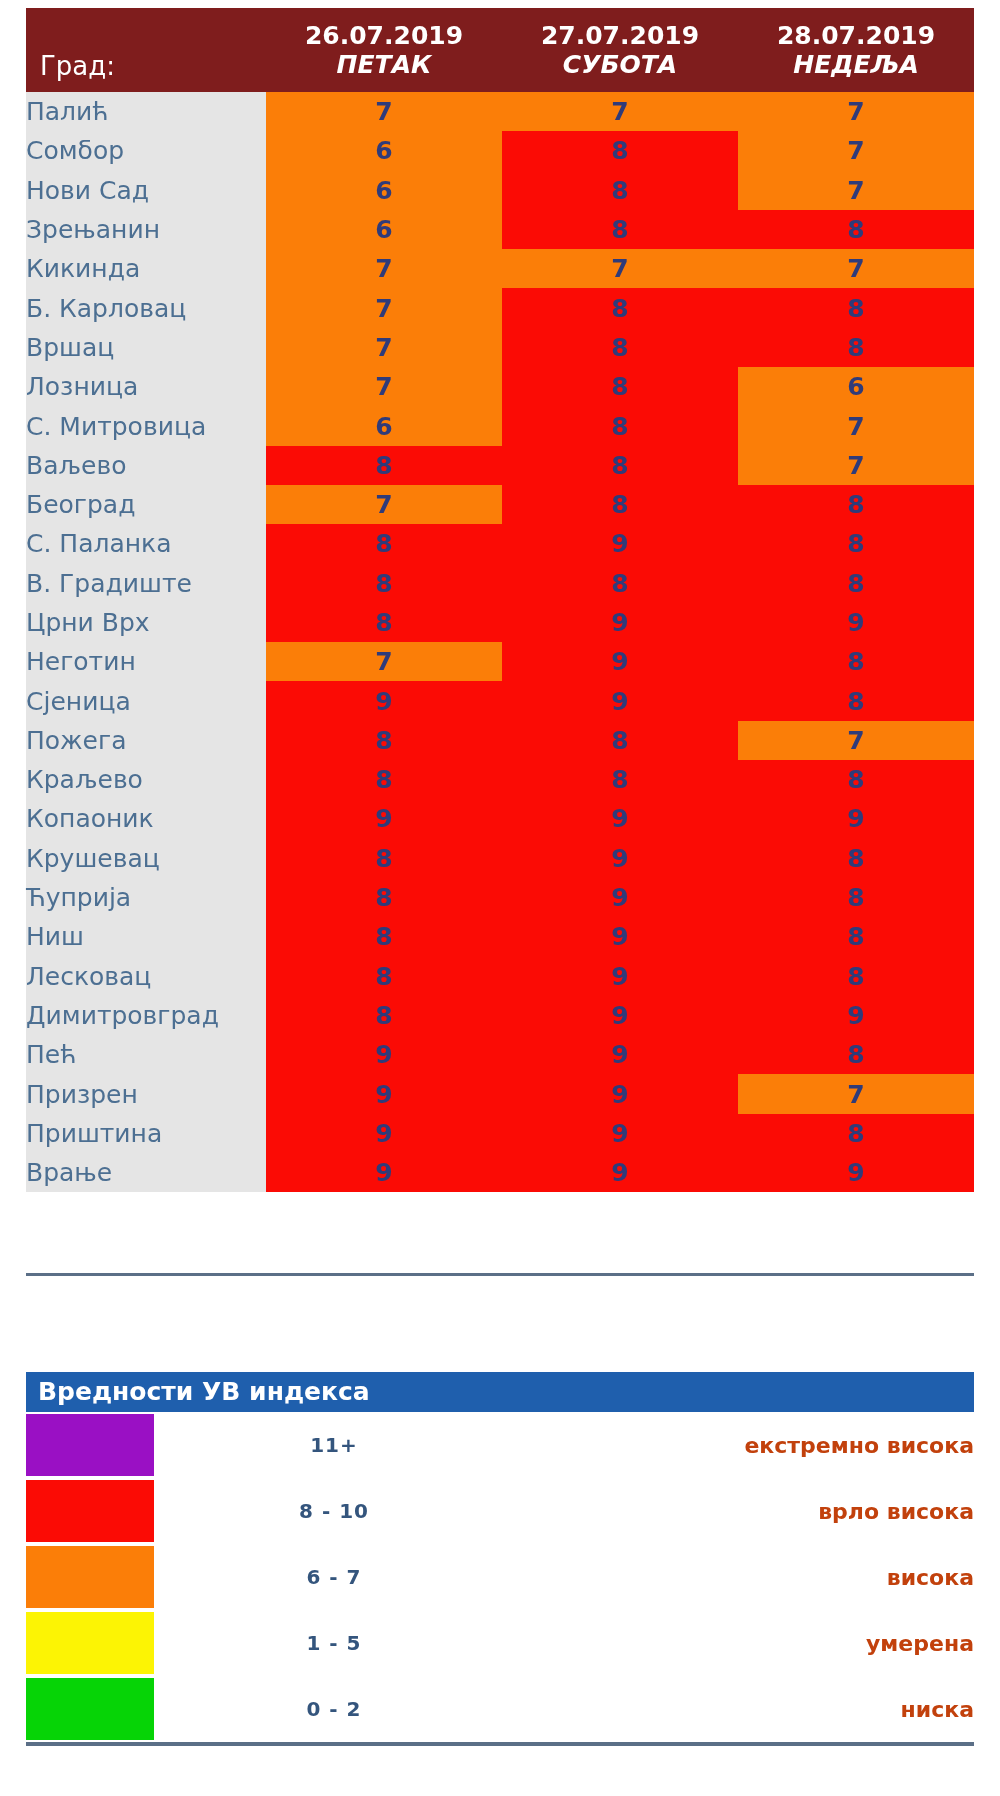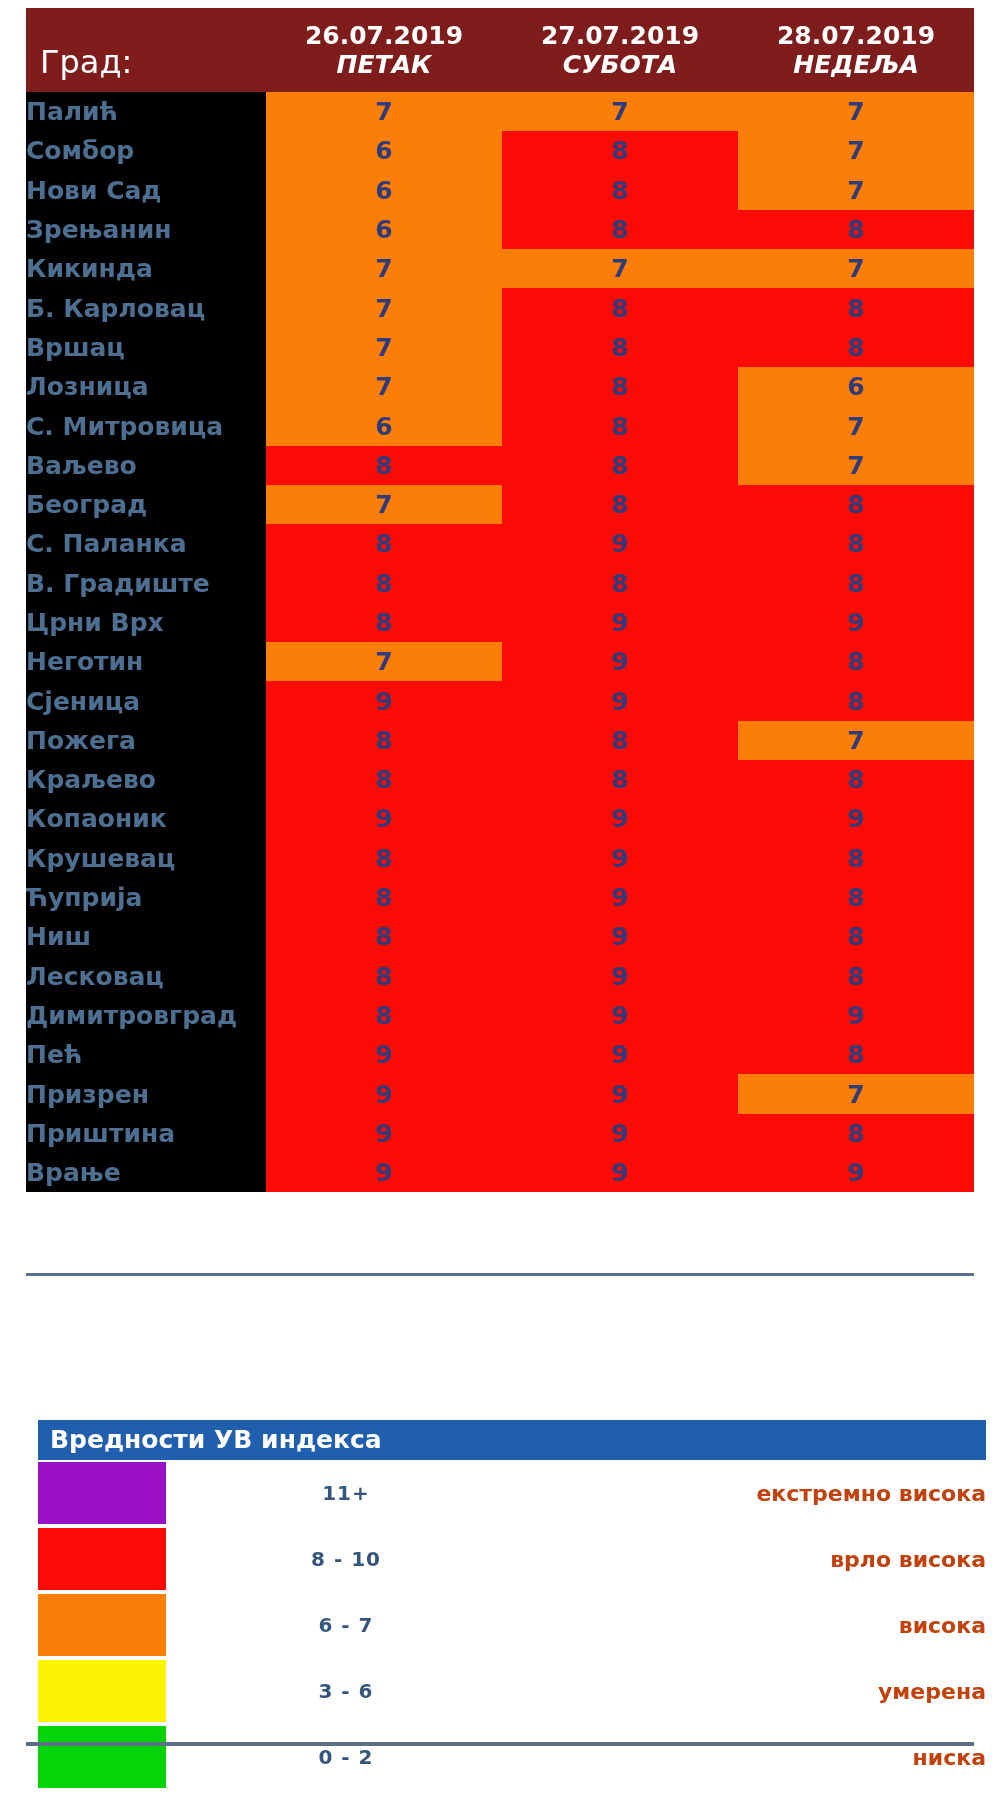--- a/index.html
+++ b/index.html
@@ -47,41 +47,41 @@
     padding: 0;
     height: 74px;
     vertical-align: middle;
     line-height: 1.18;
     text-align: center;
     border: 0;
   }
   thead.uv-head th.city-head {
     text-align: left;
     padding-left: 14px;
-    font-size: 32px;
+    font-size: 26px;
     font-weight: normal;
     vertical-align: bottom;
     padding-bottom: 10px;
   }
   .dayline1 { display: block; }
   .dayline2 { display: block; font-style: italic; }
 
   tbody.uv-body td {
     padding: 0;
     height: 39.3px;
     border: 0;
     font-size: 25px;
   }
   td.city-cell {
-    background: #000000;
+    background: #e5e5e5;
     color: #4c6f92;
     text-align: left;
     padding-left: 14px;
     font-size: 25px;
-    font-weight: bold;
+    font-weight: normal;
     white-space: nowrap;
   }
   td.val-cell {
     text-align: center;
     font-weight: bold;
     color: #2f3b7a;
     font-size: 26px;
   }
   td.val-cell.lvl-vhigh { background: #fb0b05; }
   td.val-cell.lvl-high  { background: #fb7e08; }
@@ -92,23 +92,22 @@
     top: 1273px;
     width: 948px;
     height: 3px;
     background: #5b6f87;
   }
 
   
   .legend-wrap {
     position: absolute;
     left: 26px;
-    top: 1420px;
-    width: 948px;
-    margin-left: 12px;
+    top: 1372px;
+    width: 948px;
   }
   .legend-title {
     background: #1f5fad;
     color: #ffffff;
     font-size: 25px;
     font-weight: bold;
     height: 40px;
     line-height: 40px;
     padding-left: 12px;
     box-sizing: border-box;
@@ -386,21 +385,21 @@
             <td>
               <span class="swatch" style="background: rgb(251, 126, 8);"></span>
             </td>
             <td class="range-cell">6 - 7</td>
             <td class="desc-cell">висока</td>
           </tr>
           <tr>
             <td>
               <span class="swatch" style="background: rgb(252, 244, 4);"></span>
             </td>
-            <td class="range-cell">3 - 6</td>
+            <td class="range-cell">1 - 5</td>
             <td class="desc-cell">умерена</td>
           </tr>
           <tr>
             <td>
               <span class="swatch" style="background: rgb(6, 212, 6);"></span>
             </td>
             <td class="range-cell">0 - 2</td>
             <td class="desc-cell">ниска</td>
           </tr>
         </tbody>

